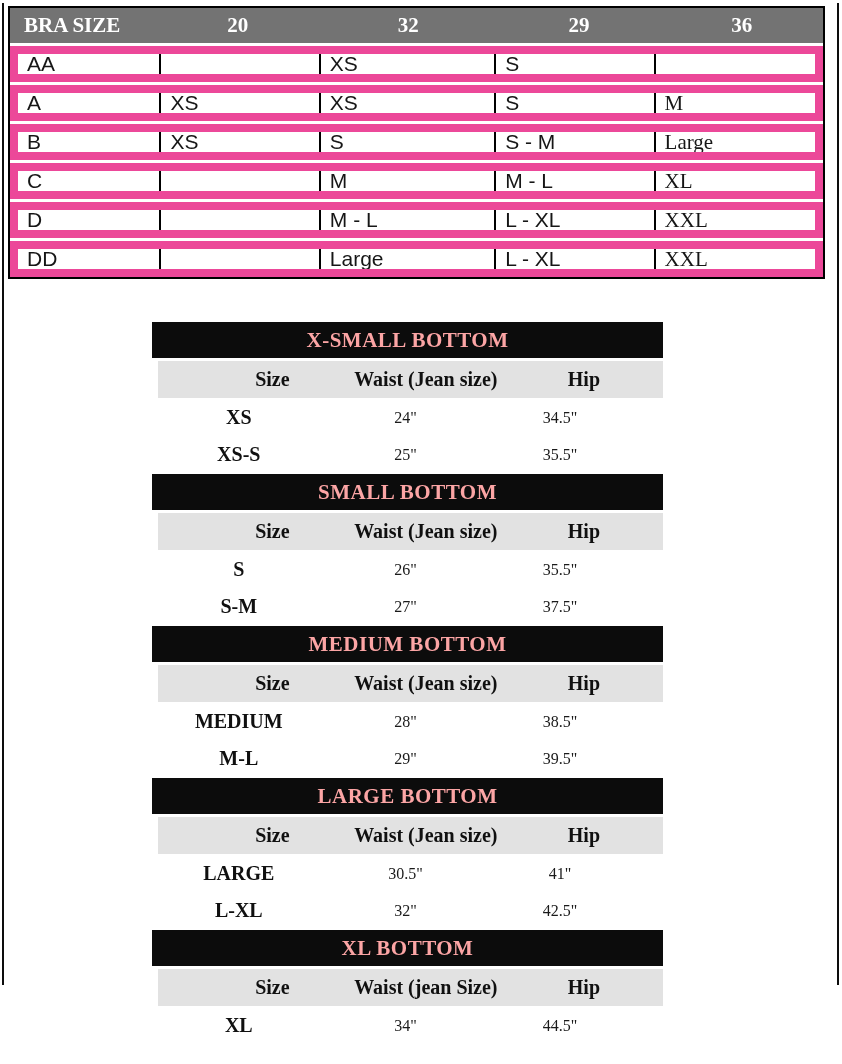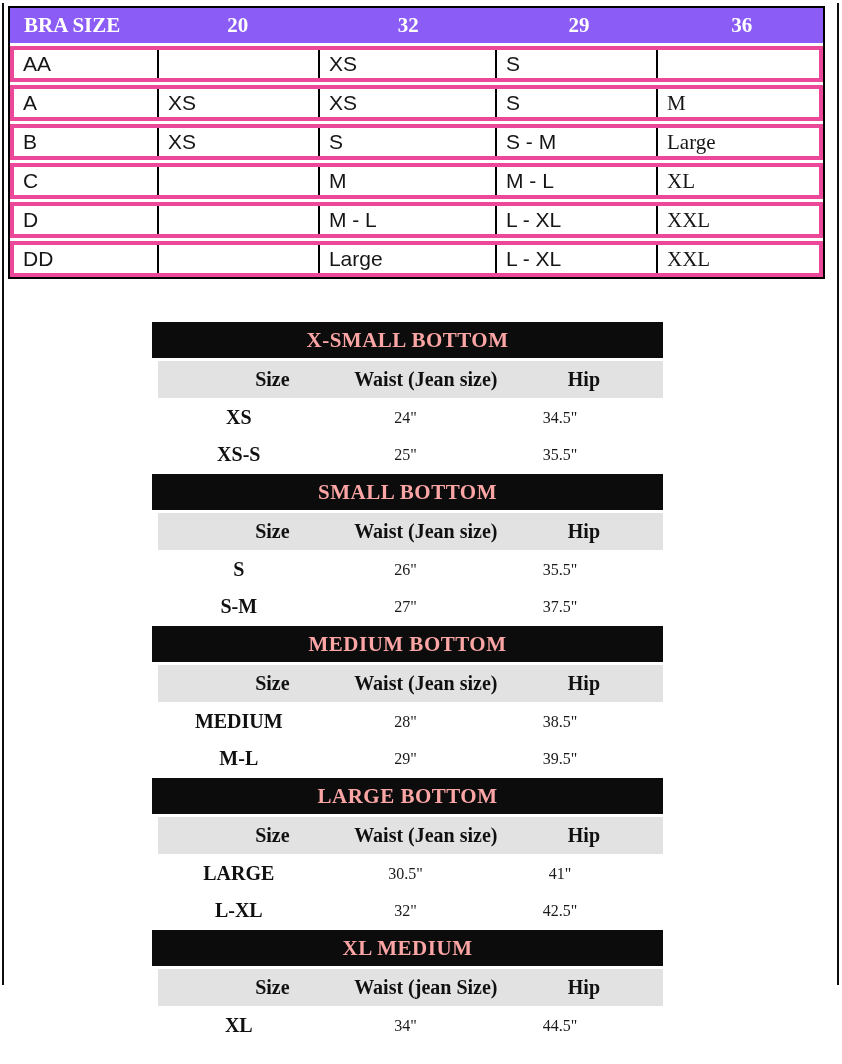--- a/index.html
+++ b/index.html
@@ -29,36 +29,36 @@
     position: absolute;
     left: 8px;
     top: 6px;
     width: 817px;
     border: 2px solid #000;
     background: #ffffff;
   }
   .bra-header {
     display: flex;
     height: 35px;
-    background: #8b5cf6;
+    background: #737373;
     color: #ffffff;
     font-weight: bold;
     font-size: 21px;
     align-items: center;
   }
   .bra-header .bh {
     display: flex;
     align-items: center;
     justify-content: center;
   }
   .bra-header .bh.first { justify-content: flex-start; padding-left: 14px; }
   .bra-row {
     display: flex;
     height: 36px;
-    border: 4px solid #ec4899;
+    border: 8px solid #ec4899;
     margin-top: 3px;
     background: #ffffff;
   }
   .bra-cell {
     display: flex;
     align-items: center;
     padding-left: 9px;
     border-right: 2px solid #000;
     font-family: "Liberation Sans", sans-serif;
     font-size: 21px;
@@ -265,21 +265,21 @@
         <div class="col col-hip">41"</div>
       </div>
       <div class="sec-row">
         <div class="col col-size">L-XL</div>
         <div class="col col-waist">32"</div>
         <div class="col col-hip">42.5"</div>
       </div>
     </div>
 
     <div class="section">
-      <div class="sec-title">XL MEDIUM</div>
+      <div class="sec-title">XL BOTTOM</div>
       <div class="sec-head">
         <div class="col col-size">Size</div>
         <div class="col col-waist">Waist (jean Size)</div>
         <div class="col col-hip">Hip</div>
       </div>
       <div class="sec-row">
         <div class="col col-size">XL</div>
         <div class="col col-waist">34"</div>
         <div class="col col-hip">44.5"</div>
       </div>

